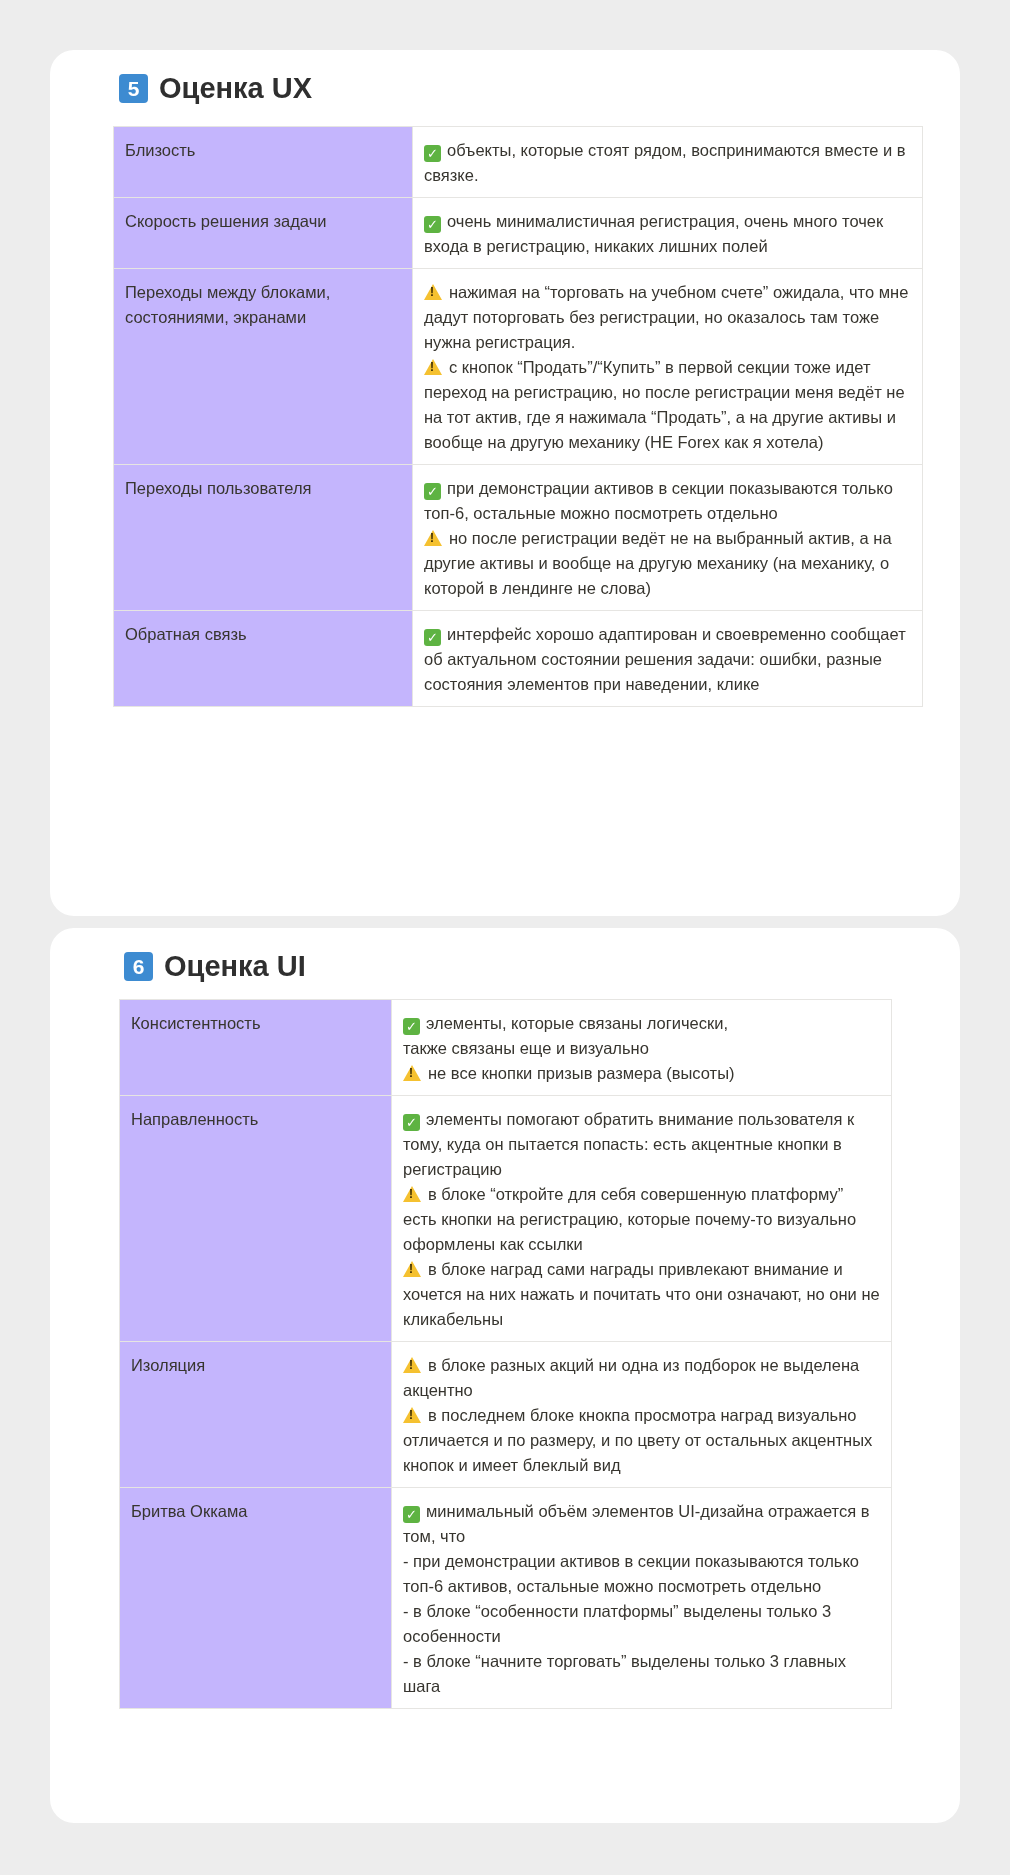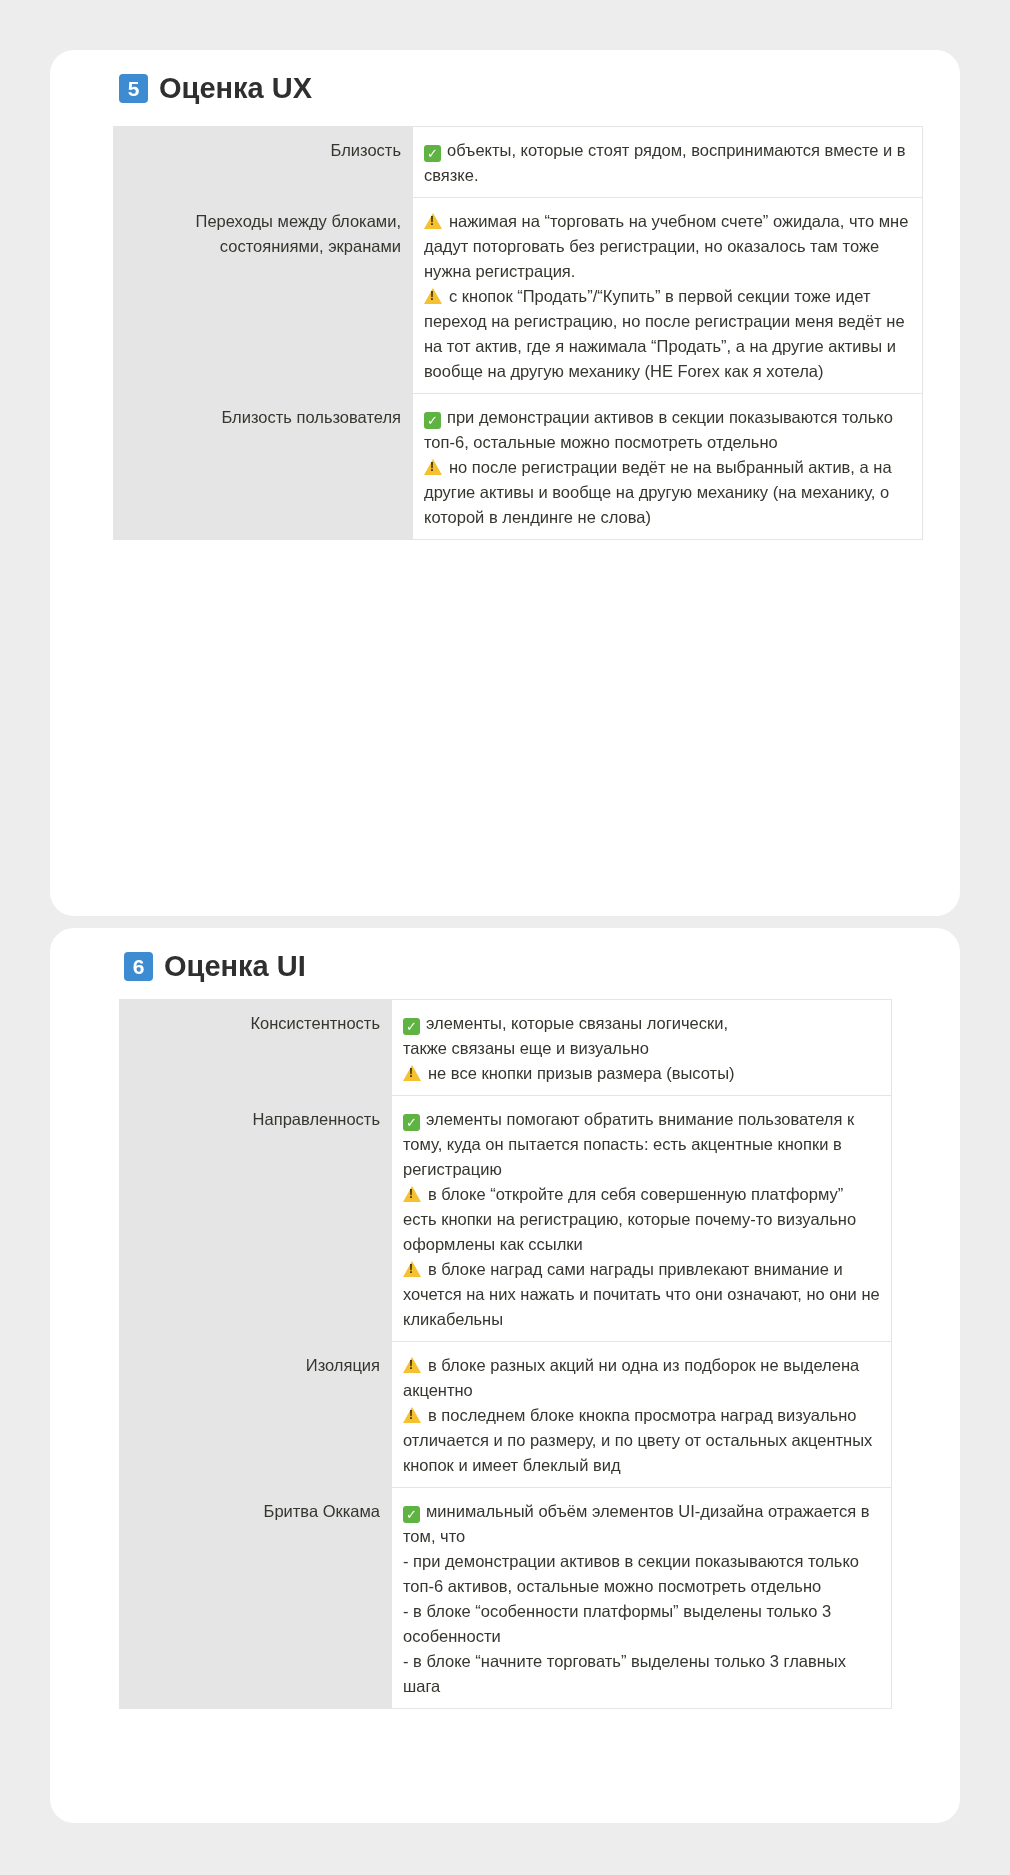--- a/index.html
+++ b/index.html
@@ -41,22 +41,21 @@
     color: #37352f;
   }
   #card-ux table.eval { left: 63px; top: 76px; width: 810px; }
   #card-ui table.eval { left: 69px; top: 71px; width: 773px; }
   table.eval td {
     border: 1px solid #e6e5e2;
     vertical-align: top;
     padding: 11px 11px 9px 11px;
   }
   td.crit {
-    background: #e5e5e5;
-    text-align: right;
+    background: #c4b5fd;
   }
   #card-ux td.crit { width: 276px; }
   #card-ui td.crit { width: 249px; }
   td.desc { background: #ffffff; margin-left: 35px; }
   .line { display: block; }
   .ic {
     display: inline-block; vertical-align: -2px;
     margin-right: 6px;
   }
   .ic-check {
@@ -88,31 +87,43 @@
   </div>
   <table class="eval">
       <tbody>
         <tr>
           <td class="crit">Близость</td>
           <td class="desc">
             <span class="line"><span class="ic ic-check">✓</span><span>объекты, которые стоят рядом, воспринимаются вместе и в связке.</span></span>
           </td>
         </tr>
         <tr>
+          <td class="crit">Скорость решения задачи</td>
+          <td class="desc">
+            <span class="line"><span class="ic ic-check">✓</span><span>очень минималистичная регистрация, очень много точек входа в регистрацию, никаких лишних полей</span></span>
+          </td>
+        </tr>
+        <tr>
           <td class="crit">Переходы между блоками, состояниями, экранами</td>
           <td class="desc">
             <span class="line"><span class="ic ic-warn"></span><span>нажимая на “торговать на учебном счете” ожидала, что мне дадут поторговать без регистрации, но оказалось там тоже нужна регистрация.</span></span>
             <span class="line"><span class="ic ic-warn"></span><span>с кнопок “Продать”/“Купить” в первой секции тоже идет переход на регистрацию, но после регистрации меня ведёт не на тот актив, где я нажимала “Продать”, а на другие активы и вообще на другую механику (НЕ Forex как я хотела)</span></span>
           </td>
         </tr>
         <tr>
-          <td class="crit">Близость пользователя</td>
+          <td class="crit">Переходы пользователя</td>
           <td class="desc">
             <span class="line"><span class="ic ic-check">✓</span><span>при демонстрации активов в секции показываются только топ-6, остальные можно посмотреть отдельно</span></span>
             <span class="line"><span class="ic ic-warn"></span><span>но после регистрации ведёт не на выбранный актив, а на другие активы и вообще на другую механику (на механику, о которой в лендинге не слова)</span></span>
+          </td>
+        </tr>
+        <tr>
+          <td class="crit">Обратная связь</td>
+          <td class="desc">
+            <span class="line"><span class="ic ic-check">✓</span><span>интерфейс хорошо адаптирован и своевременно сообщает об актуальном состоянии решения задачи: ошибки, разные состояния элементов при наведении, клике</span></span>
           </td>
         </tr>
       </tbody>
     </table>
 </div>
 
 <div class="card" id="card-ui">
   <div class="heading">
     <span class="num-badge">6</span>
     <span>Оценка UI</span>

